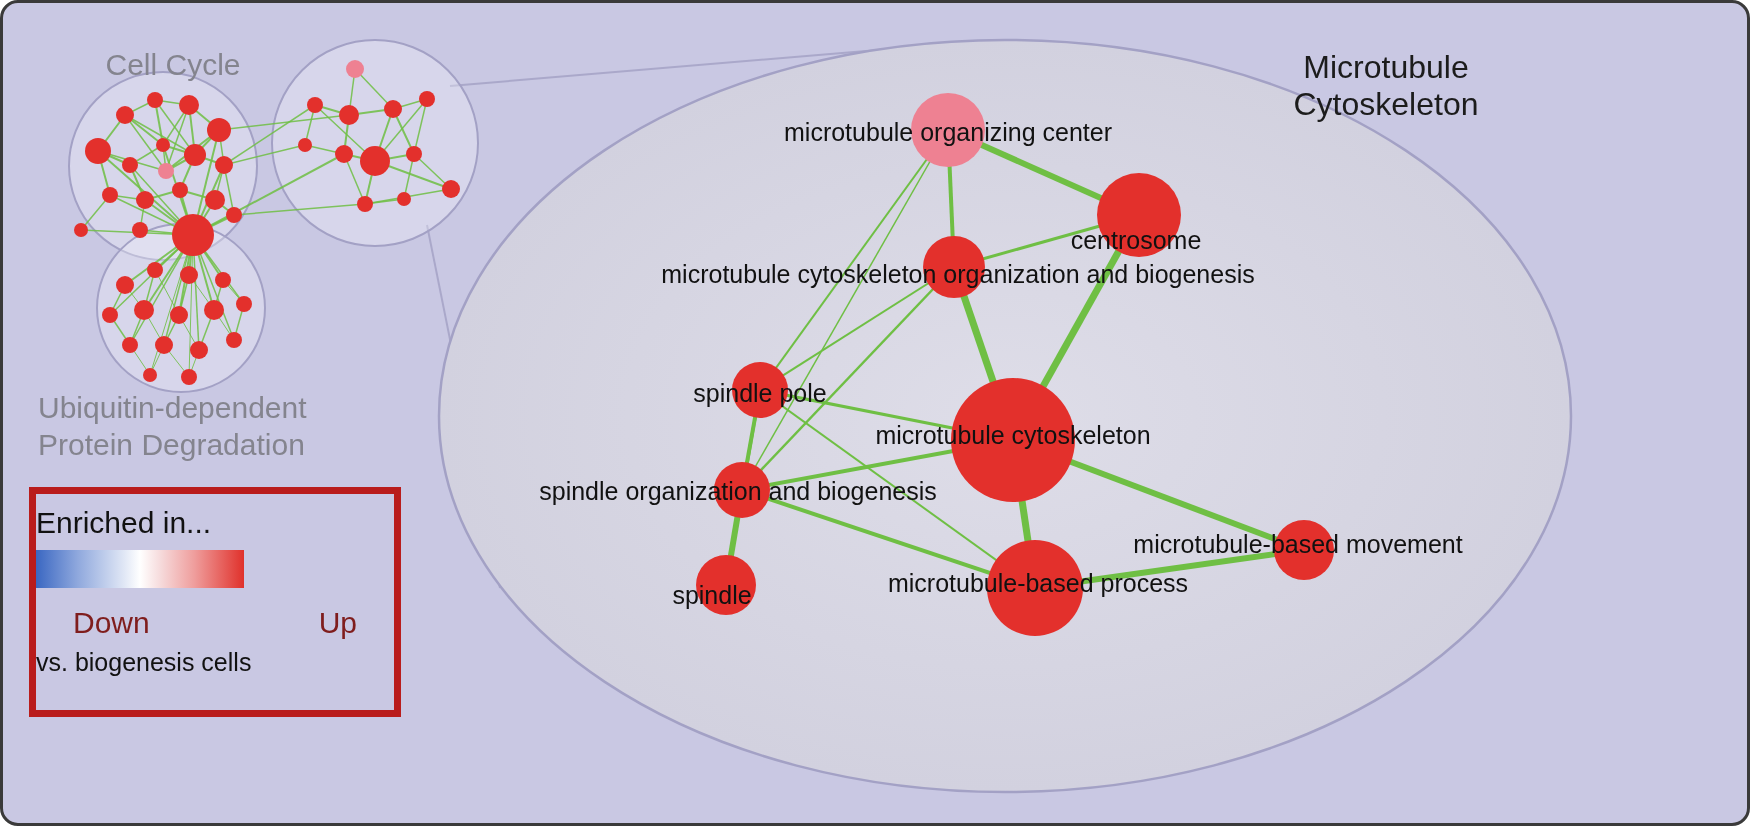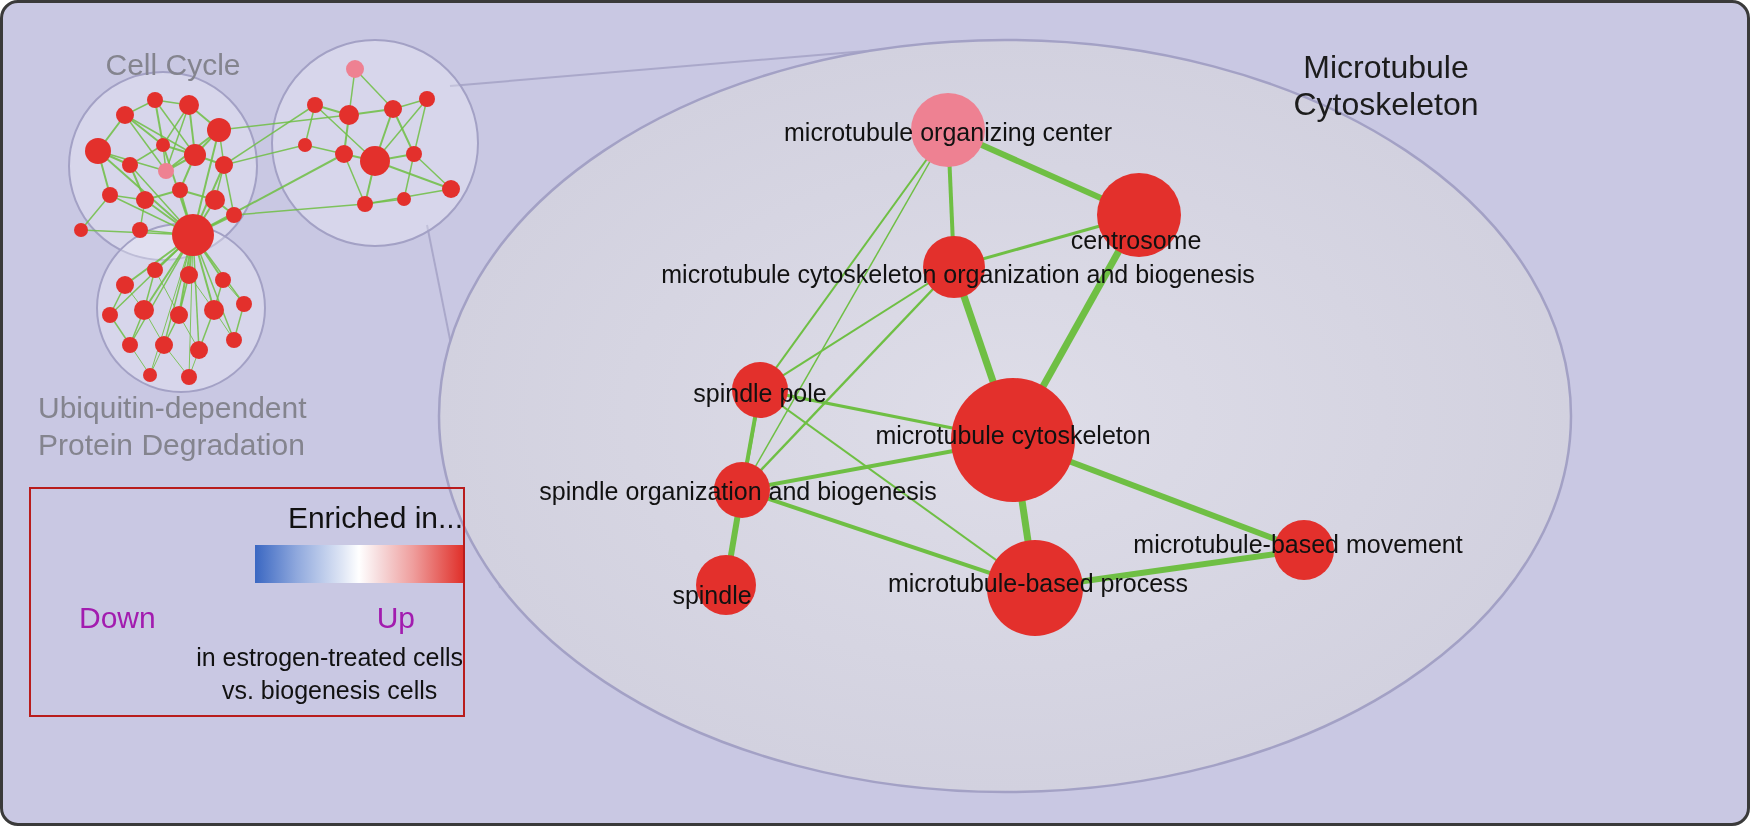--- a/index.html
+++ b/index.html
@@ -3,29 +3,29 @@
 <meta charset="utf-8">
 <style>
   html,body{margin:0;padding:0;background:#ffffff;font-family:"Liberation Sans",sans-serif;}
   .canvas{
     position:relative;width:1750px;height:826px;box-sizing:border-box;
     border:3px solid #3a3a3a;border-radius:18px;background:#c9c8e3;overflow:hidden;
   }
   #network-svg{position:absolute;left:0;top:0;}
   svg text{font-family:"Liberation Sans",sans-serif;}
   .legend{
-    position:absolute;left:26px;top:484px;width:436px;height:230px;
-    border:2px solid #b91c1c;box-sizing:border-box;
-    display:flex;flex-direction:column;align-items:flex-end;padding-top:12px;
+    position:absolute;left:26px;top:484px;width:372px;height:230px;
+    border:7px solid #b91c1c;box-sizing:border-box;
+    display:flex;flex-direction:column;align-items:flex-start;padding-top:12px;
   }
   .legend-title{font-size:30px;color:#111;margin-bottom:10px;}
   .legend-gradient{width:208px;height:38px;}
   .legend-scale-row{
     width:100%;display:flex;justify-content:space-between;
-    padding:0 48px;box-sizing:border-box;font-size:30px;color:#a21caf;margin-top:18px;
+    padding:0 37px;box-sizing:border-box;font-size:30px;color:#7f1d1d;margin-top:18px;
   }
   .legend-note{font-size:25px;color:#111;line-height:1.3;text-align:center;margin-top:6px;}
   .legend-note div{margin:0;}
 </style>
 </head>
 <body>
 
 <div class="canvas">
 
   <svg id="network-svg" width="1750" height="826">
@@ -239,18 +239,17 @@
     </svg>
 
   <div class="legend">
     <div class="legend-title">Enriched in...</div>
     <div class="legend-gradient" style="background: linear-gradient(to right, rgb(58, 103, 194) 0%, rgb(143, 168, 221) 20%, rgb(223, 230, 245) 42%, rgb(255, 255, 255) 50%, rgb(246, 218, 219) 60%, rgb(239, 158, 157) 76%, rgb(224, 49, 43) 100%);"></div>
     <div class="legend-scale-row">
       <span>Down</span>
       <span>Up</span>
     </div>
     <div class="legend-note">
-      <div>in estrogen-treated cells</div>
       <div>vs. biogenesis cells</div>
     </div>
   </div>
 
 </div>
 
 </body></html>

